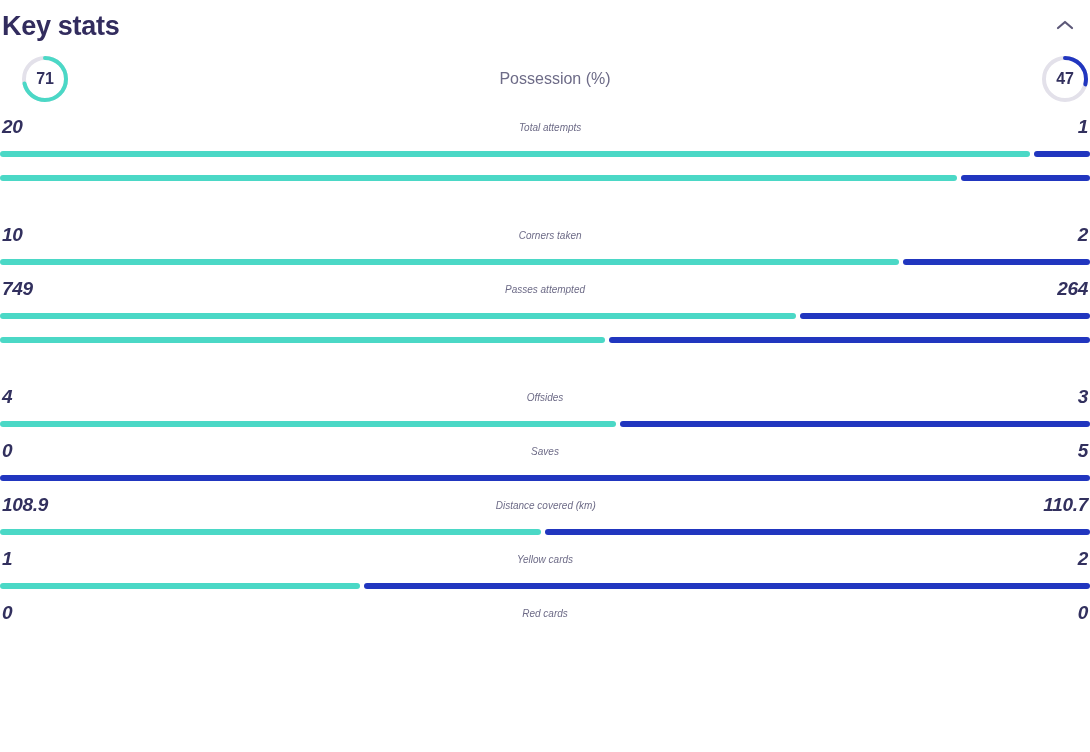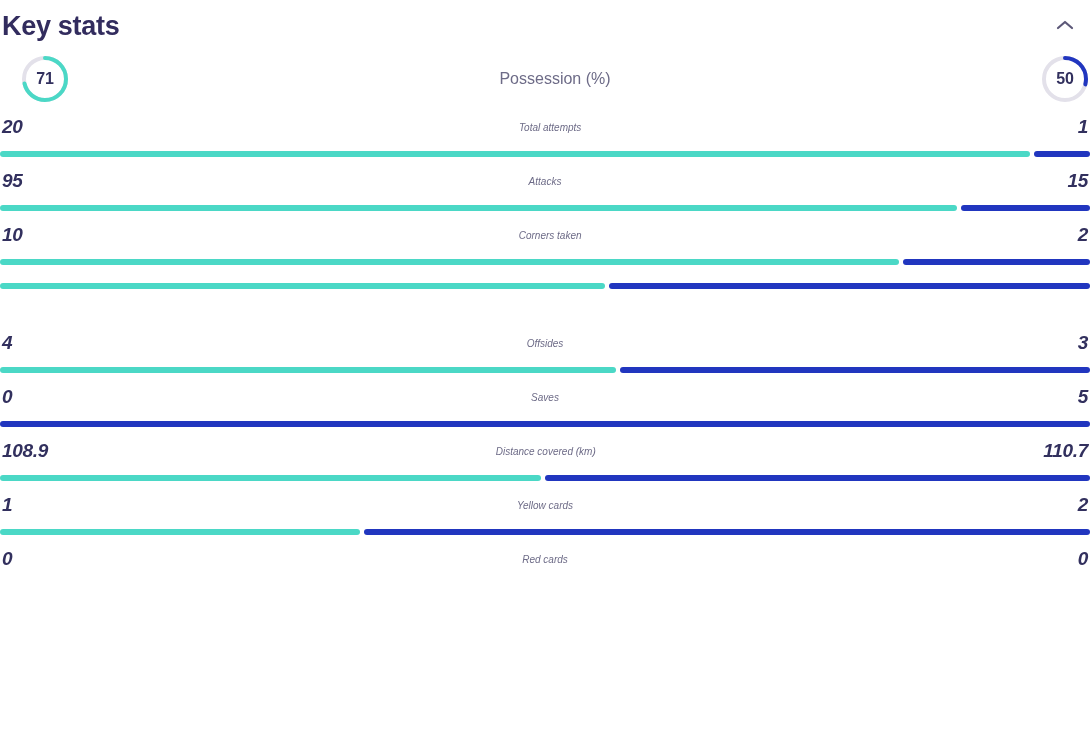--- a/index.html
+++ b/index.html
@@ -169,57 +169,63 @@
       <circle cx="25" cy="25" r="21" fill="none" stroke="#4bd8c6" stroke-width="4" stroke-linecap="round" stroke-dasharray="93.68229293004764 38.26459852072368"></circle>
     </svg>
     <span class="donut-value">71</span>
   </div>
         <span class="stat-label">Possession (%)</span>
         <div class="donut">
     <svg width="50" height="50" viewBox="0 0 50 50">
       <circle cx="25" cy="25" r="21" fill="none" stroke="#e3e1ea" stroke-width="4"></circle>
       <circle cx="25" cy="25" r="21" fill="none" stroke="#2136bf" stroke-width="4" stroke-linecap="round" stroke-dasharray="38.26459852072368 93.68229293004764"></circle>
     </svg>
-    <span class="donut-value">50</span>
+    <span class="donut-value">47</span>
   </div>
       </div>
       <div class="stat-row bar-row">
         <div class="bar-row-top">
          <span class="stat-value">20</span>
          <span class="stat-label">Total attempts</span>
          <span class="stat-value right">1</span>
        </div>
        <div class="bar-track">
          <span class="bar-seg home" style="flex:0 0 94.5%"></span>
          <span class="bar-seg away" style="flex:1 1 auto"></span>
        </div>
       </div>
       <div class="stat-row bar-row">
-        <div class="bar-row-top">
-         <span class="stat-value">95</span>
-         <span class="stat-label">Attacks</span>
-         <span class="stat-value right">15</span>
-       </div>
        <div class="bar-track">
          <span class="bar-seg home" style="flex:0 0 87.8%"></span>
          <span class="bar-seg away" style="flex:1 1 auto"></span>
        </div>
       </div>
       <div class="stat-row bar-row">
         <div class="bar-row-top">
          <span class="stat-value">10</span>
          <span class="stat-label">Corners taken</span>
          <span class="stat-value right">2</span>
        </div>
        <div class="bar-track">
          <span class="bar-seg home" style="flex:0 0 82.5%"></span>
          <span class="bar-seg away" style="flex:1 1 auto"></span>
        </div>
       </div>
       <div class="stat-row bar-row">
+        <div class="bar-row-top">
+         <span class="stat-value">749</span>
+         <span class="stat-label">Passes attempted</span>
+         <span class="stat-value right">264</span>
+       </div>
+       <div class="bar-track">
+         <span class="bar-seg home" style="flex:0 0 73%"></span>
+         <span class="bar-seg away" style="flex:1 1 auto"></span>
+       </div>
+      </div>
+      <div class="stat-row bar-row">
        <div class="bar-track">
          <span class="bar-seg home" style="flex:0 0 55.5%"></span>
          <span class="bar-seg away" style="flex:1 1 auto"></span>
        </div>
       </div>
       <div class="stat-row bar-row">
         <div class="bar-row-top">
          <span class="stat-value">4</span>
          <span class="stat-label">Offsides</span>
          <span class="stat-value right">3</span>

